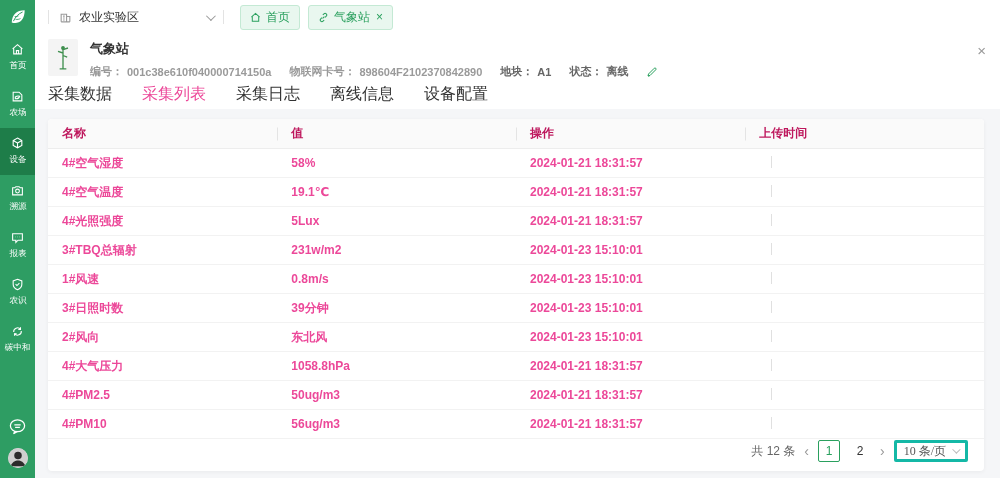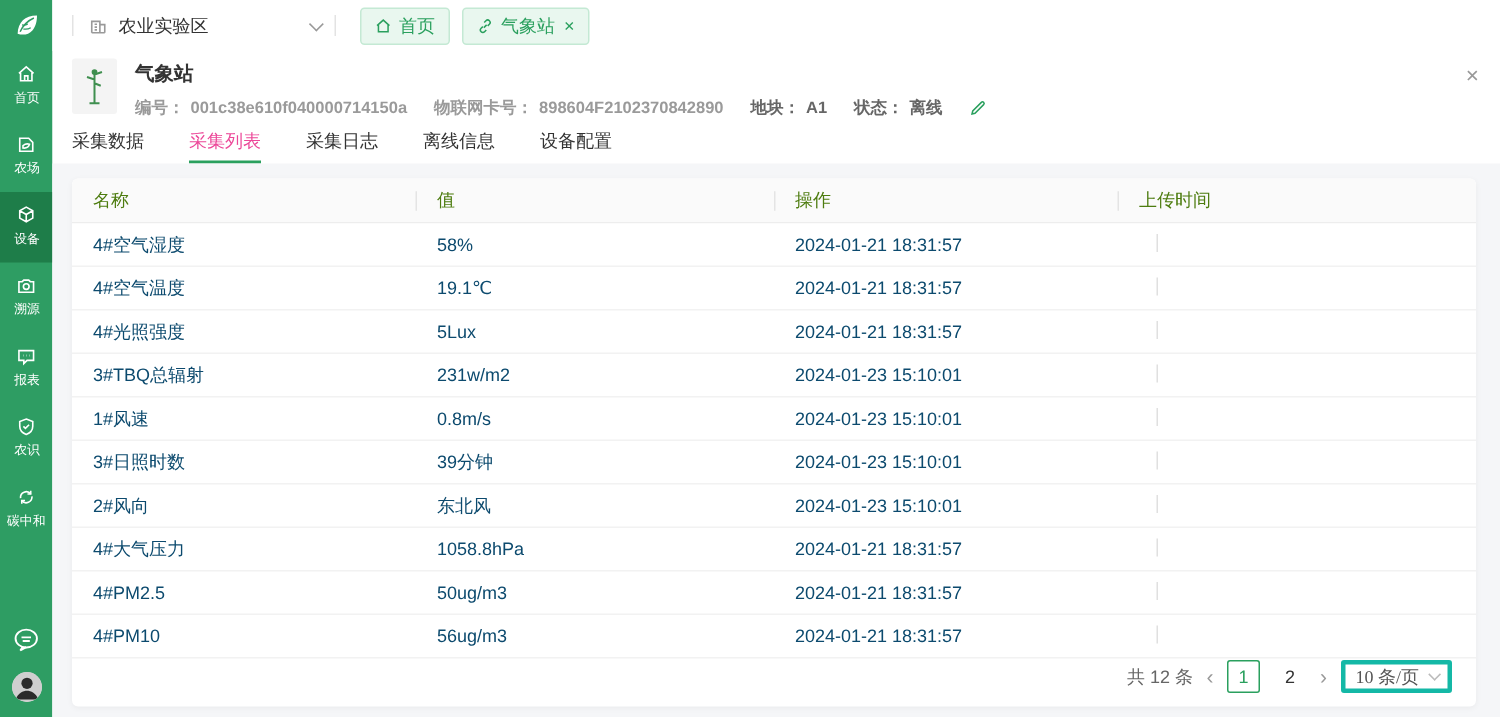--- a/index.html
+++ b/index.html
@@ -41,34 +41,34 @@
     align-items:center; justify-content:center; flex-shrink:0; }
   .dev-meta { display:flex; flex-direction:column; gap:6px; padding-top:1px; }
   .dev-title { font-size:13px; font-weight:bold; color:#333; }
   .dev-info { display:flex; align-items:center; gap:4px; font-size:11px; color:#9a9a9a;font-weight:bold; }
   .dev-info .seg { margin-right:14px; }
   .dev-info .dark { color:#666; }
   .edit-btn { cursor:pointer; display:flex; align-items:center; }
   .panel-close { position:absolute; top:42px; right:14px; font-size:15px; color:#999; cursor:pointer; }
 
   .tabs { display:flex; gap:30px; padding:2px 0 0 13px; height:26px; align-items:center; }
-  .tab { font-size:12px; color:#333; cursor:pointer; position:relative; padding-bottom:6px; }
+  .tab { font-size:16px; color:#333; cursor:pointer; position:relative; padding-bottom:6px; }
   .tab.active { color:#ec4899; }
   .tab.active::after { content:""; position:absolute; left:0; right:0; bottom:0; height:2px; background:#2aa05e; }
 
   .content { flex:1; background:#f5f6f8; position:relative; }
   .card { position:absolute; left:13px; right:16px; top:10px; height:352px; background:#fff;
     border-radius:4px; box-shadow:0 1px 4px rgba(0,0,0,.05); }
 
   .table { width:100%; font-size:12px; }
   .tr { display:flex; height:29px; align-items:center; border-bottom:1px solid #f2f2f2; }
   .tr.head { height:30px; background:#fafafa; border-bottom:1px solid #ededed; border-radius:4px 4px 0 0; }
-  .td { padding-left:14px; color:#0c4a6e; position:relative; }
+  .td { padding-left:14px; color:#ec4899; position:relative;font-weight:bold; }
   .c1 { width:24.5%; } .c2 { width:25.5%; } .c3 { width:25.5%; } .c4 { flex:1; }
-  .tr.head .td { font-weight:normal; color:#4d7c0f; }
+  .tr.head .td { font-weight:bold; color:#be185d; }
   .tr.head .td:not(.c1)::before { content:""; position:absolute; left:0; top:50%; transform:translateY(-50%);
     width:1px; height:13px; background:#e4e4e4; }
   .action-divider { display:inline-block; width:1px; height:12px; background:#e0e0e0; margin-left:2px; }
 
   .pagination { position:absolute; right:16px; bottom:9px; display:flex; align-items:center;
     gap:9px; font-size:12px; color:#666; }
   .pg-arrow { color:#999; font-size:14px; cursor:pointer; line-height:1; }
   .pg-num { min-width:22px; height:22px; display:flex; align-items:center; justify-content:center;
     cursor:pointer; color:#333; border-radius:2px; }
   .pg-num.active { border:1px solid #2aa05e; color:#2aa05e; background:#fff; }

